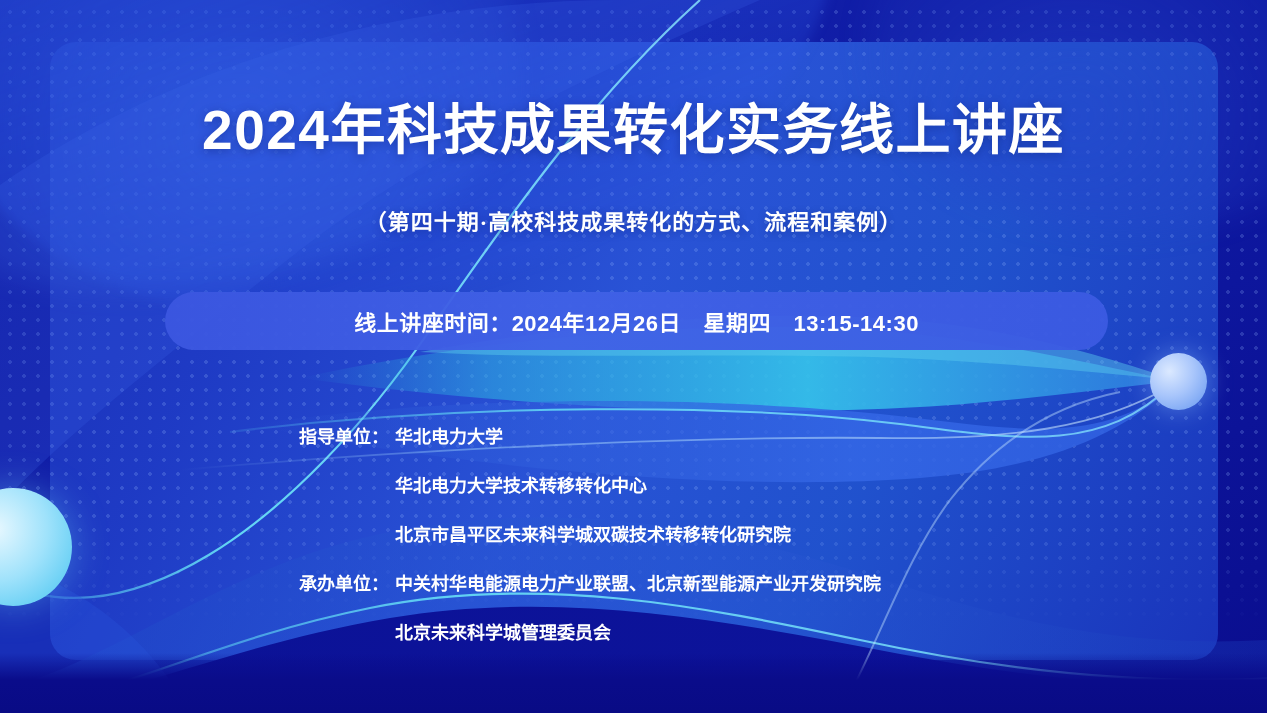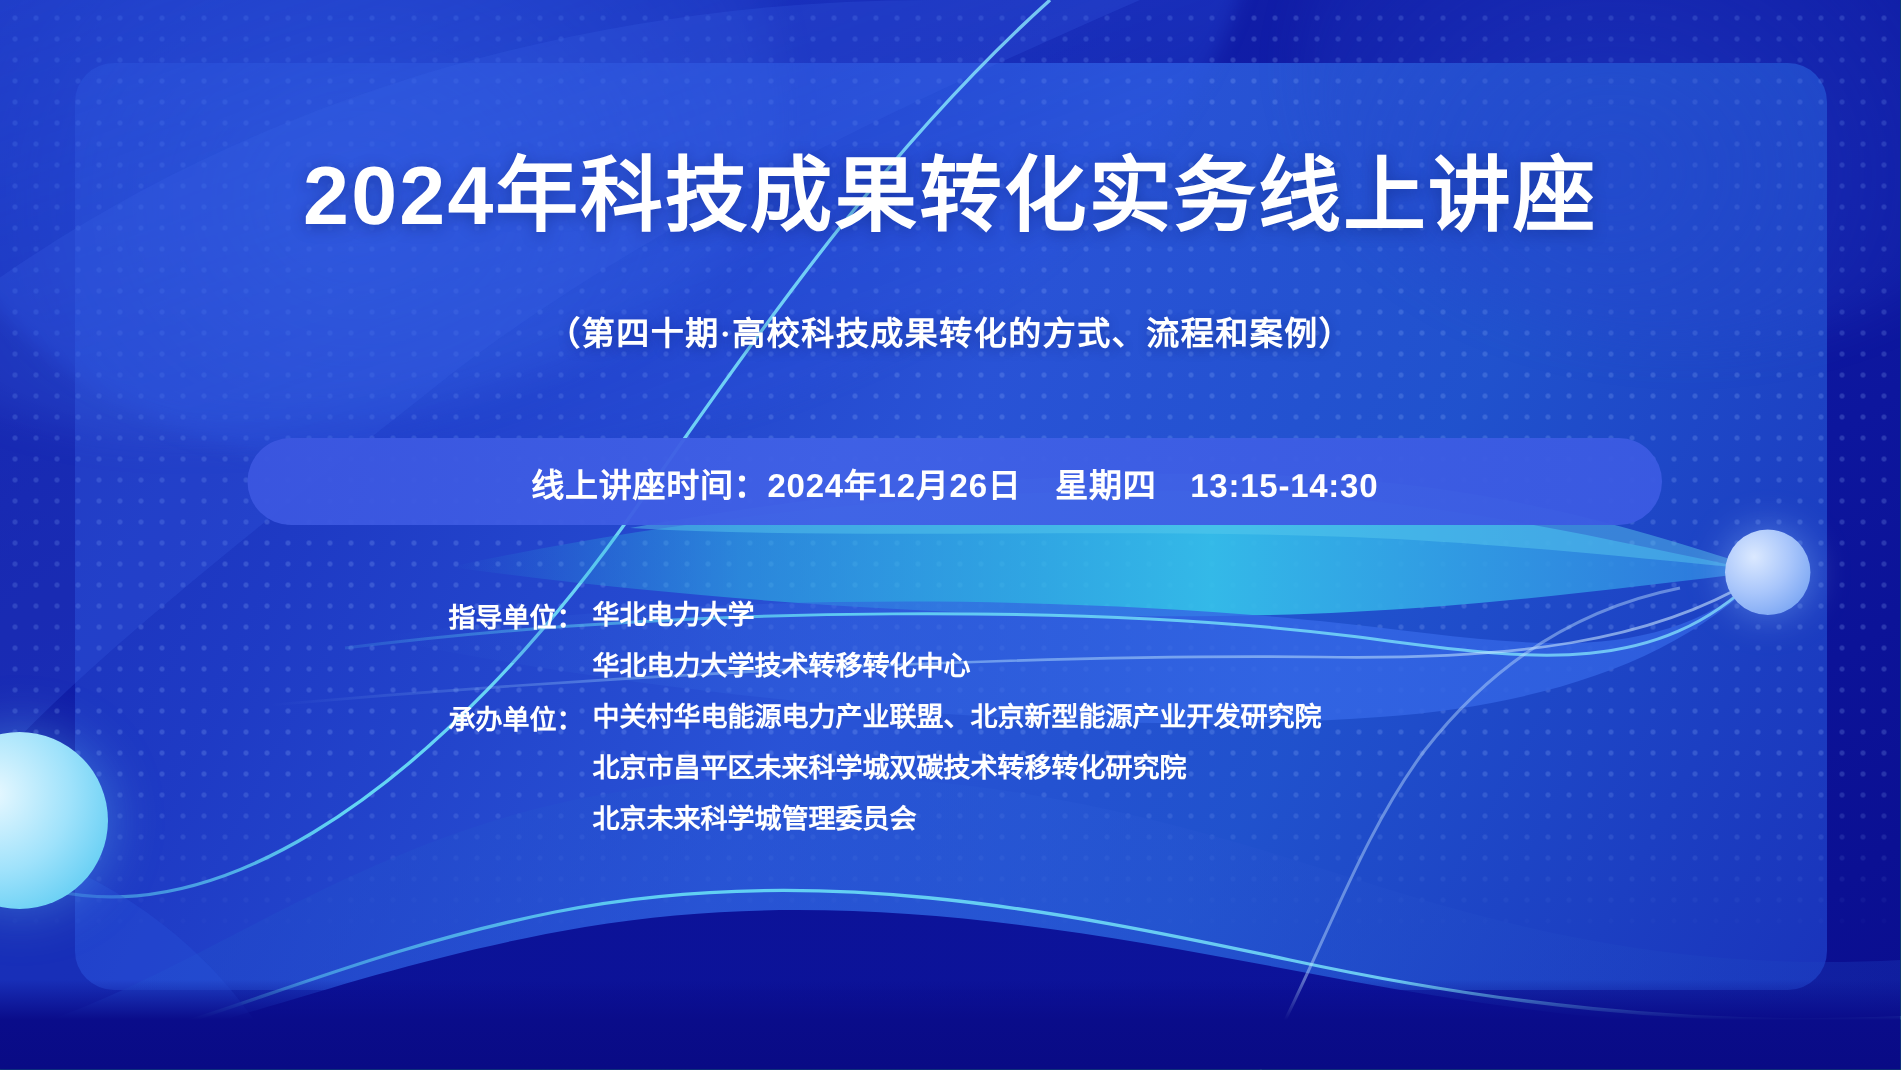--- a/index.html
+++ b/index.html
@@ -7,21 +7,21 @@
     margin: 0;
     padding: 0;
     background: #0a0a8c;
   }
   #poster {
     position: relative;
     width: 1267px;
     height: 713px;
     overflow: hidden;
     font-family: "Liberation Sans", "DejaVu Sans", sans-serif;
-    background: #15803d;
+    background: #ec4899;
   }
 
   
   .layer { position: absolute; pointer-events: none; }
 
   .bg-base {
     inset: 0;
     background:
       radial-gradient(ellipse 70% 60% at 18% 18%, #0f1fae 0%, rgba(10,16,140,0) 65%),
       linear-gradient(145deg, #0b0f96 0%, #111ea8 32%, #0e19a2 62%, #0a0d8e 100%);
@@ -144,38 +144,38 @@
 
   .org-block {
     position: absolute;
     left: 0; top: 400px;
     width: 1267px;
   }
   .org-row {
     display: flex;
     align-items: center;
     margin-bottom: 10px;
+    margin-top: 25px;
   }
   .org-label {
     width: 389px;
     text-align: right;
     color: #ffffff;
     font-size: 18px;
     font-weight: 700;
     line-height: 24px;
     white-space: pre;
   }
   .org-value {
     padding-left: 6px;
     color: #ffffff;
     font-size: 18px;
     font-weight: 700;
     line-height: 24px;
     white-space: pre;
-    font-family: Liberation Mono, monospace;
   }
   .org-row.cont { margin-bottom: 10px; }
 </style>
 </head>
 <body>
 
 <div id="poster">
 
   <div class="layer bg-base"></div>
   <div class="layer panel-inner"></div>
@@ -266,30 +266,30 @@
         <span class="org-label">指导单位：</span>
         <span class="org-value">华北电力大学</span>
       </div>
 
 
       <div class="org-row cont">
         <span class="org-label"></span>
         <span class="org-value">华北电力大学技术转移转化中心</span>
       </div>
 
+      <div class="org-row cont">
+        <span class="org-label"></span>
+        <span class="org-value">北京市昌平区未来科学城双碳技术转移转化研究院</span>
+      </div>
+
       <div class="org-row">
         <span class="org-label">承办单位：</span>
         <span class="org-value">中关村华电能源电力产业联盟、北京新型能源产业开发研究院</span>
       </div>
 
       <div class="org-row cont">
         <span class="org-label"></span>
-        <span class="org-value">北京市昌平区未来科学城双碳技术转移转化研究院</span>
-      </div>
-
-      <div class="org-row cont">
-        <span class="org-label"></span>
         <span class="org-value">北京未来科学城管理委员会</span>
       </div>
 
     </div>
   </div>
 </div>
 
 </body></html>

